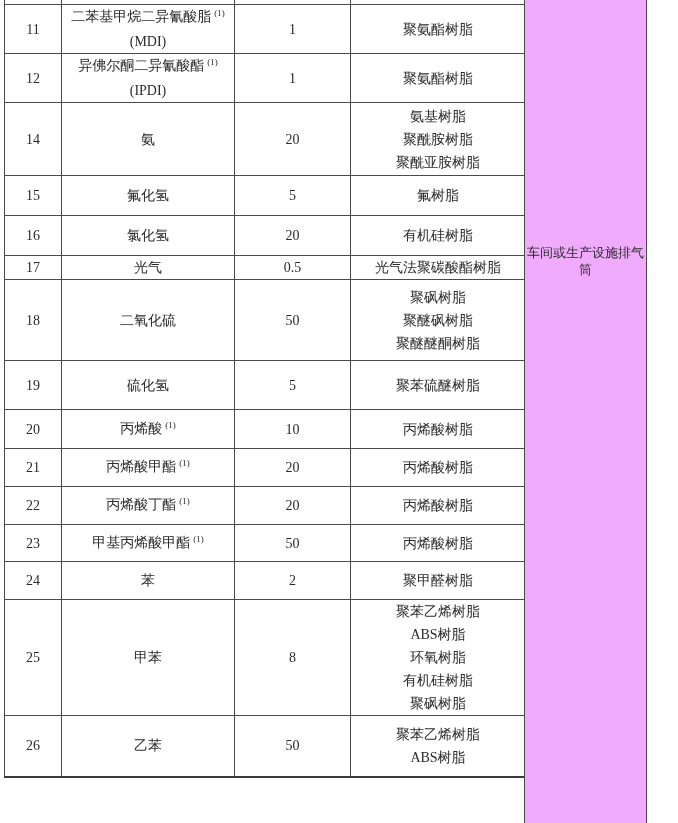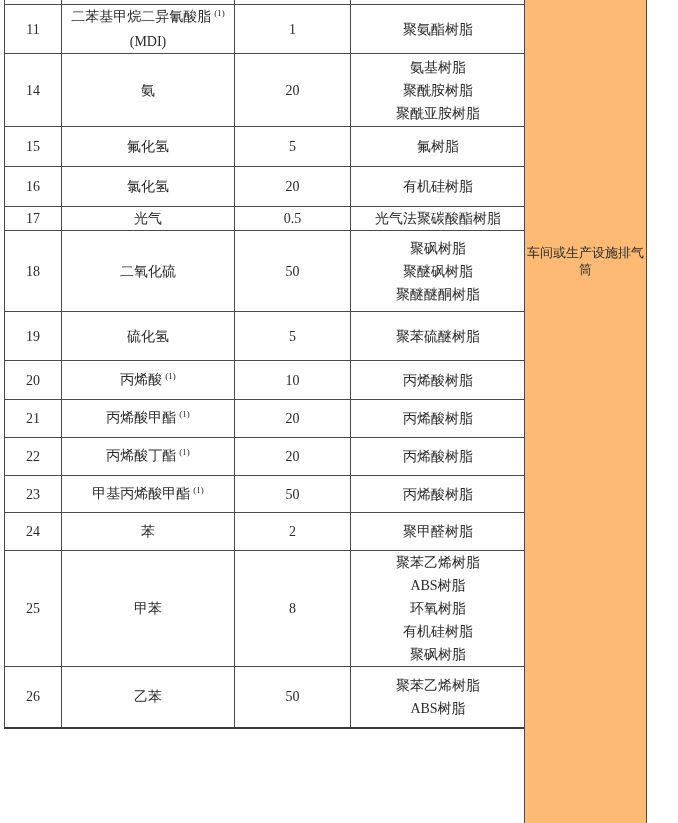--- a/index.html
+++ b/index.html
@@ -45,21 +45,21 @@
     letter-spacing:0;
   }
   
   .right-col{
     position:absolute;
     left:520px;top:0;
     width:123px;height:823px;
     box-sizing:border-box;
     border-left:1px solid #4a4a4a;
     border-right:1px solid #4a4a4a;
-    background:#fdba74;
+    background:#f0abfc;
   }
   .right-col .outlet-label{
     position:absolute;
     top:244px;left:0;right:0;
     text-align:center;
     font-size:13px;
     line-height:17px;
     color:#2b2b2b;
   }
 </style>
@@ -88,20 +88,31 @@
             <td>11</td>
             <td>
               <span class="line"><span>二苯基甲烷二异氰酸脂</span><span class="sup">(1)</span></span>
               <span class="line">(MDI)</span>
             </td>
             <td>1</td>
             <td>
               <span class="line">聚氨酯树脂</span>
             </td>
           </tr>
+          <tr style="height: 46px;">
+            <td>12</td>
+            <td>
+              <span class="line"><span>异佛尔酮二异氰酸酯</span><span class="sup">(1)</span></span>
+              <span class="line">(IPDI)</span>
+            </td>
+            <td>1</td>
+            <td>
+              <span class="line">聚氨酯树脂</span>
+            </td>
+          </tr>
           <tr style="height: 73px;">
             <td>14</td>
             <td>
               <span class="line"><span>氨</span></span>
             </td>
             <td>20</td>
             <td>
               <span class="line">氨基树脂</span>
               <span class="line">聚酰胺树脂</span>
               <span class="line">聚酰亚胺树脂</span>

